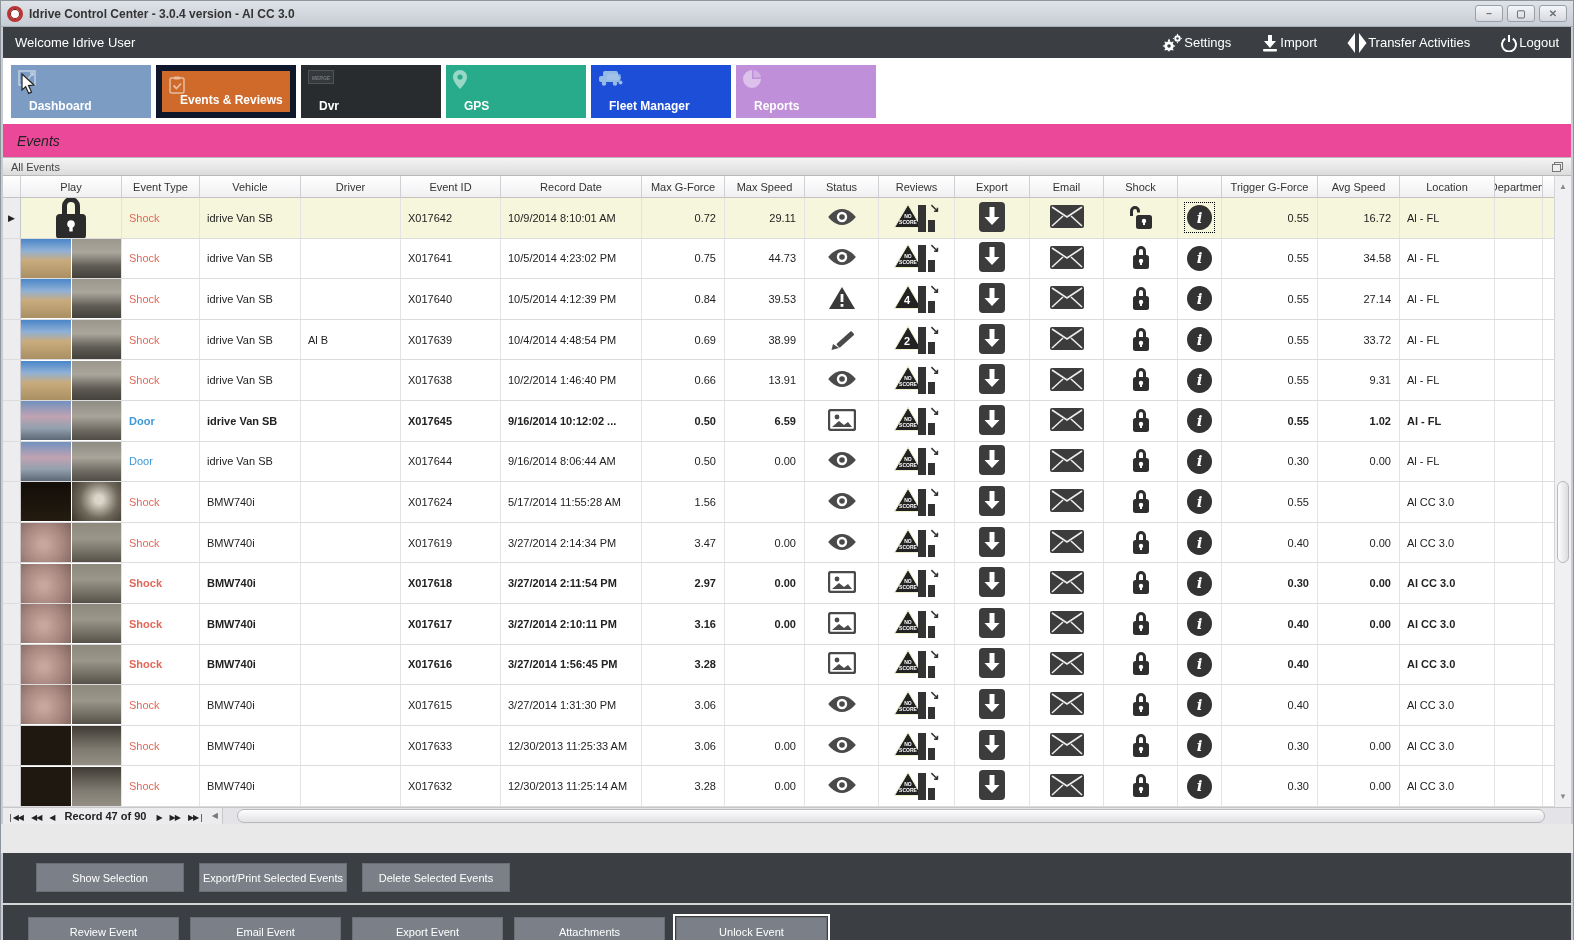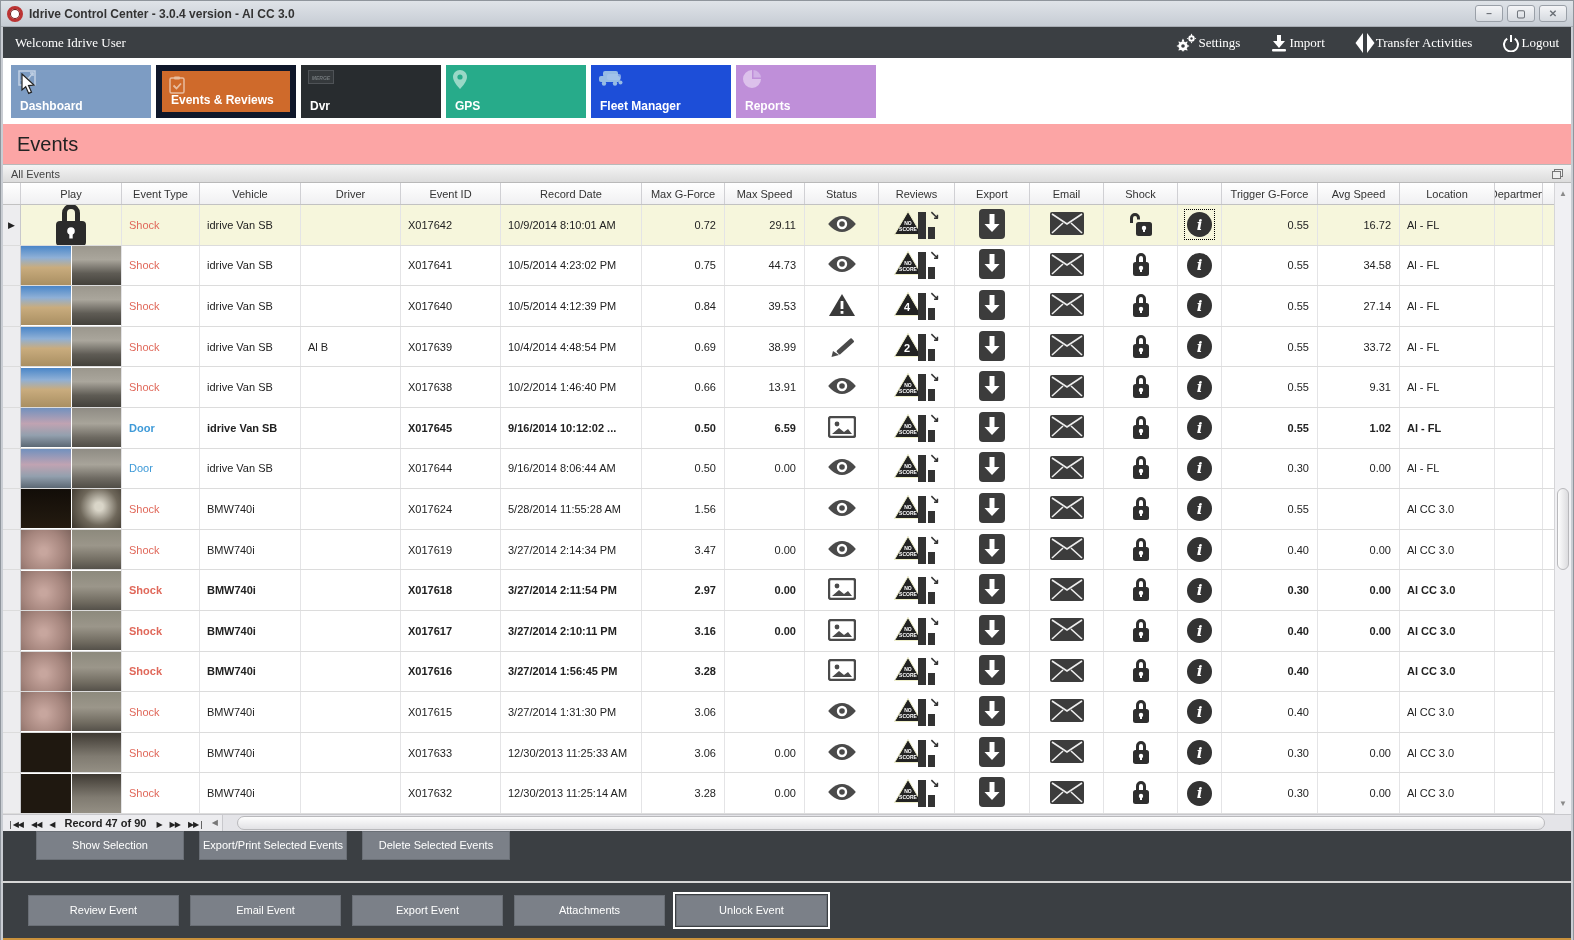--- a/index.html
+++ b/index.html
@@ -8,37 +8,37 @@
   .window { position:absolute; inset:0; background:#e9e9e9; border:1px solid #8f959c; }
 
   
   .titlebar { height:26px; background:linear-gradient(180deg,#dfe3e8,#c6ccd4); display:flex; align-items:center; padding:0 6px; border-bottom:1px solid #a8adb4; }
   .app-icon { width:16px; height:16px; border-radius:50%; border:3px solid #b33; background:#fff; margin-right:6px; box-shadow:inset 0 0 0 1px #611; }
   .titlebar .title { font-size:12px; font-weight:bold; color:#333; flex:1; }
   .winbtns { display:flex; gap:4px; }
   .winbtn { width:28px; height:17px; border:1px solid #9aa0a8; border-radius:3px; background:linear-gradient(180deg,#f4f5f7,#d6dae0); color:#6b7077; font-size:10px; font-weight:bold; display:flex; align-items:center; justify-content:center; line-height:1; }
 
   
-  .menubar { height:31px; background:#3b3f43; display:flex; align-items:center; padding:0 12px; color:#fff; border-left:2px solid #c9cdd3; border-right:2px solid #c9cdd3;font-family:Liberation Serif, serif; }
+  .menubar { height:31px; background:#3b3f43; display:flex; align-items:center; padding:0 12px; color:#fff; border-left:2px solid #c9cdd3; border-right:2px solid #c9cdd3; }
   .welcome { font-size:13px; flex:1; }
   .menu-actions { display:flex; gap:30px; align-items:center; }
   .menu-action { display:flex; gap:1px; align-items:center; font-size:13px; cursor:pointer; }
   .menu-action svg { display:block; }
 
   
   .tabs { background:#fff; padding:7px 8px 6px 8px; display:flex; gap:5px; border-left:2px solid #c9cdd3; border-right:2px solid #c9cdd3; }
   .tab { width:140px; height:53px; position:relative; color:#fff; padding:5px 7px; cursor:pointer; }
-  .tab .tab-label { position:absolute; left:9px; bottom:5px; font-size:12px; font-weight:bold; }
+  .tab .tab-label { position:absolute; left:18px; bottom:5px; font-size:12px; font-weight:bold; }
   .tab.selected { outline:1px solid #fff; border:6px solid #0f172a; }
   .tab-ic { opacity:.75; }
   .cursor-arrow { position:absolute; left:10px; top:8px; }
 
   
   .content { background:#fff; border-left:2px solid #c9cdd3; border-right:2px solid #c9cdd3; }
-  .page-heading { font-size:20px; color:#222; padding:9px 14px 8px 14px; background:#fca5a5; }
+  .page-heading { font-size:14px; color:#222; padding:9px 14px 8px 14px; background:#ec4899;font-style:italic; }
   .panel-title { height:19px; background:linear-gradient(180deg,#f4f4f4,#dcdcdc); border:1px solid #b9b9b9; border-left:none; border-right:none; font-size:11px; color:#444; display:flex; align-items:center; padding:0 8px; }
   .panel-title .spacer{flex:1}
   .restore-ic { width:11px; height:10px; position:relative; }
   .restore-ic:before, .restore-ic:after { content:""; position:absolute; border:1px solid #777; background:#eee; width:7px; height:6px; }
   .restore-ic:before { right:0; top:0; }
   .restore-ic:after { left:0; bottom:0; }
 
   
   .grid { position:relative; background:#fff; }
   .grid-scroll { position:absolute; top:0; right:0; bottom:0; width:17px; background:#f0f0f3; border-left:1px solid #d5d5d8; }
@@ -84,21 +84,21 @@
   
   .recbar { height:17px; background:#ececef; border-top:1px solid #c8c8cc; display:flex; align-items:center; font-size:11px; color:#222; border-left:2px solid #c9cdd3; border-right:2px solid #c9cdd3; }
   .recbtn { padding:0 4px; font-size:8px; letter-spacing:-1px; color:#222; }
   .reclabel { padding:0 6px;font-weight:bold; }
   .hscroll { flex:1; height:100%; position:relative; background:#e4e4e8; border-left:1px solid #c8c8cc; }
   .hthumb { position:absolute; top:1px; left:14px; right:26px; bottom:1px; background:linear-gradient(180deg,#fdfdfd,#e2e2e5); border:1px solid #b9b9bc; border-radius:7px; }
   .hleft { width:14px; font-size:8px; color:#777; display:flex; align-items:center; justify-content:center; }
 
   
   .panel-dark { background:#3b3f43; border-left:2px solid #c9cdd3; border-right:2px solid #c9cdd3; }
-  .sel-panel { height:52px; display:flex; gap:15px; padding:0 0 0 33px; border-bottom:2px solid #d7d7d7; }
+  .sel-panel { height:52px; display:flex; align-items:center; gap:15px; padding:0 0 0 33px; border-bottom:2px solid #d7d7d7;margin-top:29px; }
   .gray-btn { background:#7b8088; color:#fff; font-size:11px; border:1px solid #6a6f76; display:flex; align-items:center; justify-content:center; height:30px; cursor:pointer; font-family:"Liberation Sans", sans-serif; }
   .sel-panel .gray-btn { width:148px; height:29px; }
   .evt-panel { height:55px; display:flex; align-items:center; gap:11px; padding:0 0 0 25px; }
   .evt-panel .gray-btn { width:151px; height:31px; }
   .gray-btn.focused { outline:2px solid #fff; outline-offset:1px; }
   .bottom-strip { height:4px; background:#c9913c; border-left:2px solid #c9cdd3; border-right:2px solid #c9cdd3; }
 </style>
 </head>
 <body>
 
@@ -727,21 +727,21 @@
      <div class="cell center">
             <div class="thumb t-dark-room">
               <div class="p1"></div>
               <div class="p2"></div>
             </div>
           </div>
      <div class="cell left type-shock">Shock</div>
      <div class="cell left">BMW740i</div>
      <div class="cell left"></div>
      <div class="cell left">X017624</div>
-     <div class="cell left">5/28/2014 11:55:28 AM</div>
+     <div class="cell left">5/17/2014 11:55:28 AM</div>
      <div class="cell right">1.56</div>
      <div class="cell right"></div>
      <div class="cell center">
             <span><svg width="30" height="18" viewBox="0 0 30 18" xmlns="http://www.w3.org/2000/svg">
                 <g fill="#4a4a4a">
                   <path d="M15 1C7 1 1.2 9 1.2 9S7 17 15 17 28.8 9 28.8 9 23 1 15 1z"></path>
                   <circle cx="15" cy="9" r="5.2" fill="#fff"></circle>
                   <circle cx="15" cy="9" r="2.8" fill="#4a4a4a"></circle>
                 </g>
               </svg></span>

